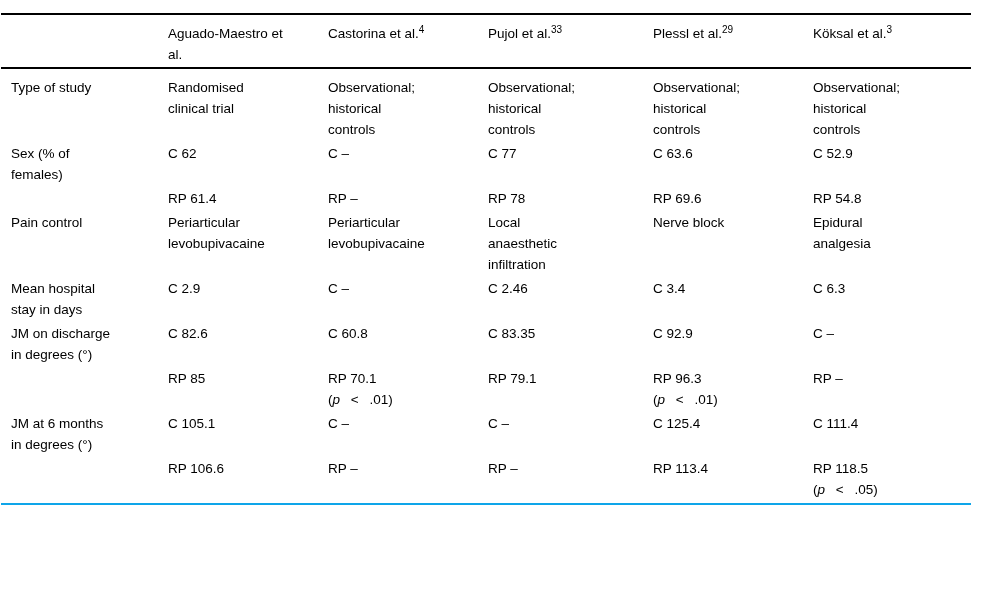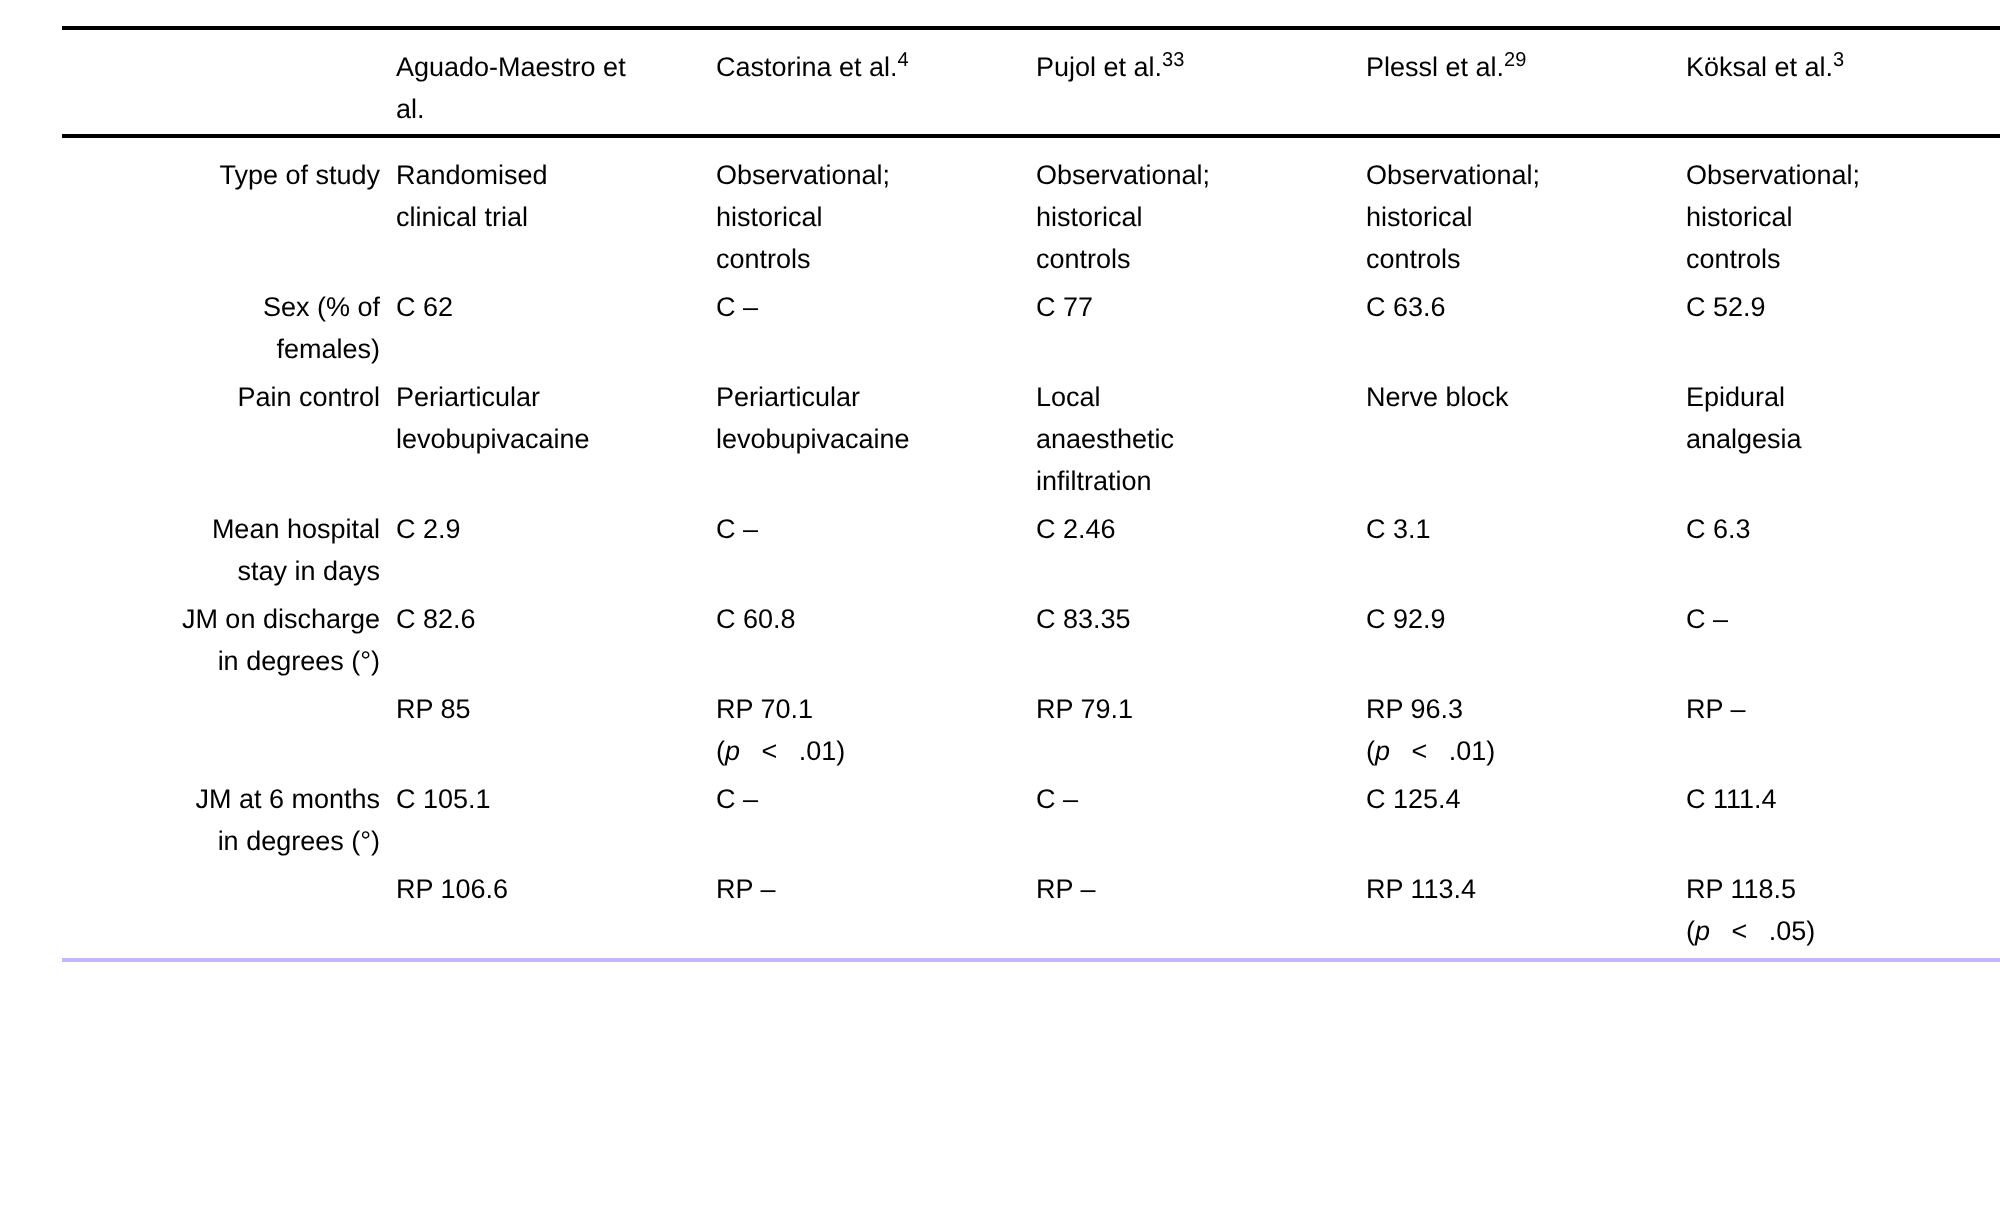--- a/index.html
+++ b/index.html
@@ -8,39 +8,39 @@
   body {
     width: 1000px; height: 610px; overflow: hidden;
     font-family: "Liberation Sans", "DejaVu Sans", sans-serif;
     color: #000000;
     -webkit-font-smoothing: antialiased;
   }
   .page {
     position: relative; width: 1000px; height: 610px; background: #ffffff;
   }
   table.study-table {
-    position: absolute; left: 31px; top: 13px; width: 970px;
+    position: absolute; left: 1px; top: 13px; width: 970px;
     border-collapse: collapse; table-layout: fixed;
     border-top: 2px solid #000000;
-    border-bottom: 2px solid #c4b5fd;
+    border-bottom: 2px solid #0ea5e9;
     font-size: 13.5px; line-height: 21px;
   }
   thead th {
     text-align: left; font-weight: normal; vertical-align: top;
     padding: 8px 10px 2px 0;
     border-bottom: 2px solid #000000;
     white-space: pre-line;
   }
   thead th:first-child { padding-left: 10px; }
   sup.cite {
     font-size: 10px; line-height: 0; vertical-align: baseline;
     position: relative; top: -5px;
   }
   tbody th.rowlabel {
-    font-weight: normal; text-align: right; vertical-align: top;
+    font-weight: normal; text-align: left; vertical-align: top;
     padding: 0 8px 3px 10px; white-space: pre-line;
   }
   tbody td {
     vertical-align: top; padding: 0 10px 3px 0; white-space: pre-line;
   }
   tbody tr:first-child th, tbody tr:first-child td { padding-top: 8px; }
   .pnote { word-spacing: 7px; }
   .pnote i { font-style: italic; }
 </style>
 </head>
@@ -88,39 +88,47 @@
         <tr>
           <th class="rowlabel">Sex (% of
 females)</th>
           <td><div>C 62</div></td>
           <td><div>C –</div></td>
           <td><div>C 77</div></td>
           <td><div>C 63.6</div></td>
           <td><div>C 52.9</div></td>
         </tr>
         <tr>
+          <th class="rowlabel"></th>
+          <td><div>RP 61.4</div></td>
+          <td><div>RP –</div></td>
+          <td><div>RP 78</div></td>
+          <td><div>RP 69.6</div></td>
+          <td><div>RP 54.8</div></td>
+        </tr>
+        <tr>
           <th class="rowlabel">Pain control</th>
           <td><div>Periarticular
 levobupivacaine</div></td>
           <td><div>Periarticular
 levobupivacaine</div></td>
           <td><div>Local
 anaesthetic
 infiltration</div></td>
           <td><div>Nerve block</div></td>
           <td><div>Epidural
 analgesia</div></td>
         </tr>
         <tr>
           <th class="rowlabel">Mean hospital
 stay in days</th>
           <td><div>C 2.9</div></td>
           <td><div>C –</div></td>
           <td><div>C 2.46</div></td>
-          <td><div>C 3.1</div></td>
+          <td><div>C 3.4</div></td>
           <td><div>C 6.3</div></td>
         </tr>
         <tr>
           <th class="rowlabel">JM on discharge
 in degrees (°)</th>
           <td><div>C 82.6</div></td>
           <td><div>C 60.8</div></td>
           <td><div>C 83.35</div></td>
           <td><div>C 92.9</div></td>
           <td><div>C –</div></td>

